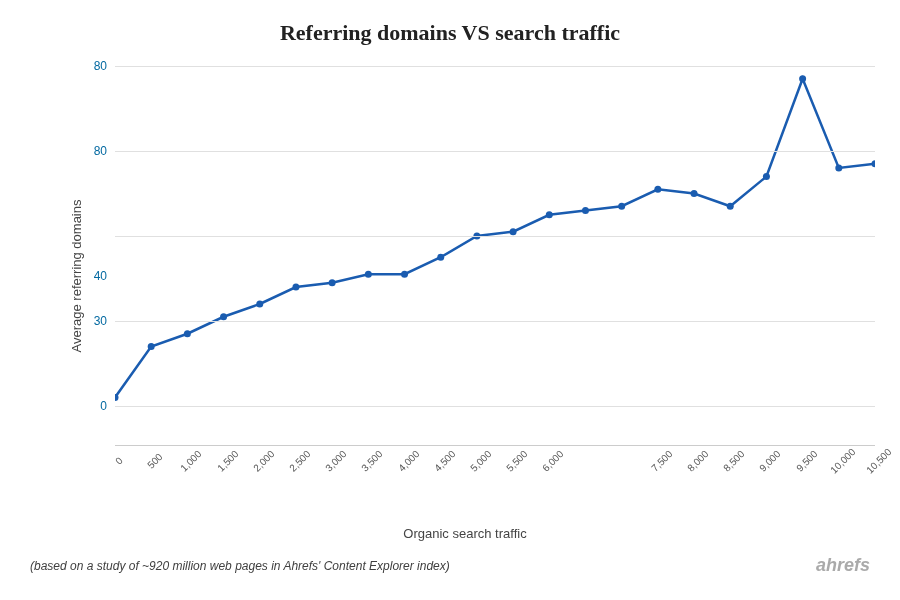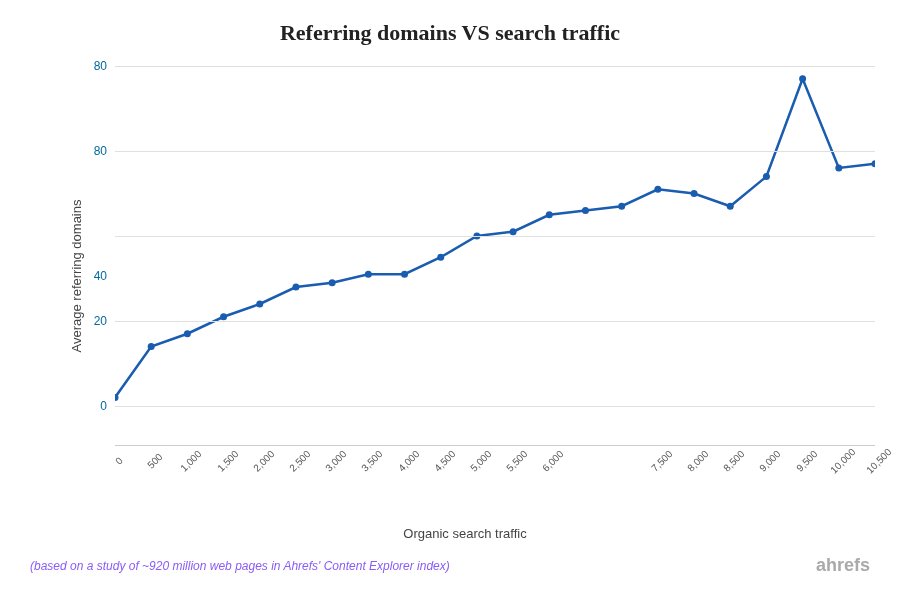--- a/index.html
+++ b/index.html
@@ -95,28 +95,29 @@
     .footer {
       width: 100%;
       display: flex;
       justify-content: space-between;
       align-items: center;
       padding: 8px 20px 0 20px;
       margin-top: auto;
     }
     .footer-note {
       font-size: 12px;
-      color: #8b5cf6;
+      color: #404040;
       font-family: Arial, sans-serif;
       font-style: italic;
     }
     .footer-brand {
       font-size: 18px;
       color: #aaa;
       font-family: Arial, sans-serif;
+      font-style: italic;
       font-weight: bold;
     }
     svg.line-chart {
       position: absolute;
       top: 0;
       left: 0;
       width: 100%;
       height: 100%;
     }
   </style>
@@ -153,21 +154,21 @@
           <circle cx="579.047619047619" cy="127.5" r="3.5" fill="#1a5cb0"></circle>
           <circle cx="615.2380952380953" cy="140.25" r="3.5" fill="#1a5cb0"></circle>
           <circle cx="651.4285714285714" cy="110.49999999999997" r="3.5" fill="#1a5cb0"></circle>
           <circle cx="687.6190476190476" cy="12.75" r="3.5" fill="#1a5cb0"></circle>
           <circle cx="723.8095238095237" cy="102.00000000000003" r="3.5" fill="#1a5cb0"></circle>
           <circle cx="760" cy="97.75" r="3.5" fill="#1a5cb0"></circle>
         </svg>
     <div class="grid-line" style="top: 340px;"></div>
         <div class="y-tick-label" style="top: 340px;">0</div>
         <div class="grid-line" style="top: 255px;"></div>
-        <div class="y-tick-label" style="top: 255px;">20</div>
+        <div class="y-tick-label" style="top: 255px;">30</div>
         <div class="grid-line" style="top: 170px;"></div>
         <div class="y-tick-label" style="top: 170px; margin-top: 40px;">40</div>
         <div class="grid-line" style="top: 85px;"></div>
         <div class="y-tick-label" style="top: 85px;">80</div>
         <div class="grid-line" style="top: 0px;"></div>
         <div class="y-tick-label" style="top: 0px;">80</div>
         <div class="x-tick-label" style="left: 0px; bottom: -22px;">0</div>
         <div class="x-tick-label" style="left: 36.1905px; bottom: -22px;">500</div>
         <div class="x-tick-label" style="left: 72.381px; bottom: -22px;">1,000</div>
         <div class="x-tick-label" style="left: 108.571px; bottom: -22px;">1,500</div>

